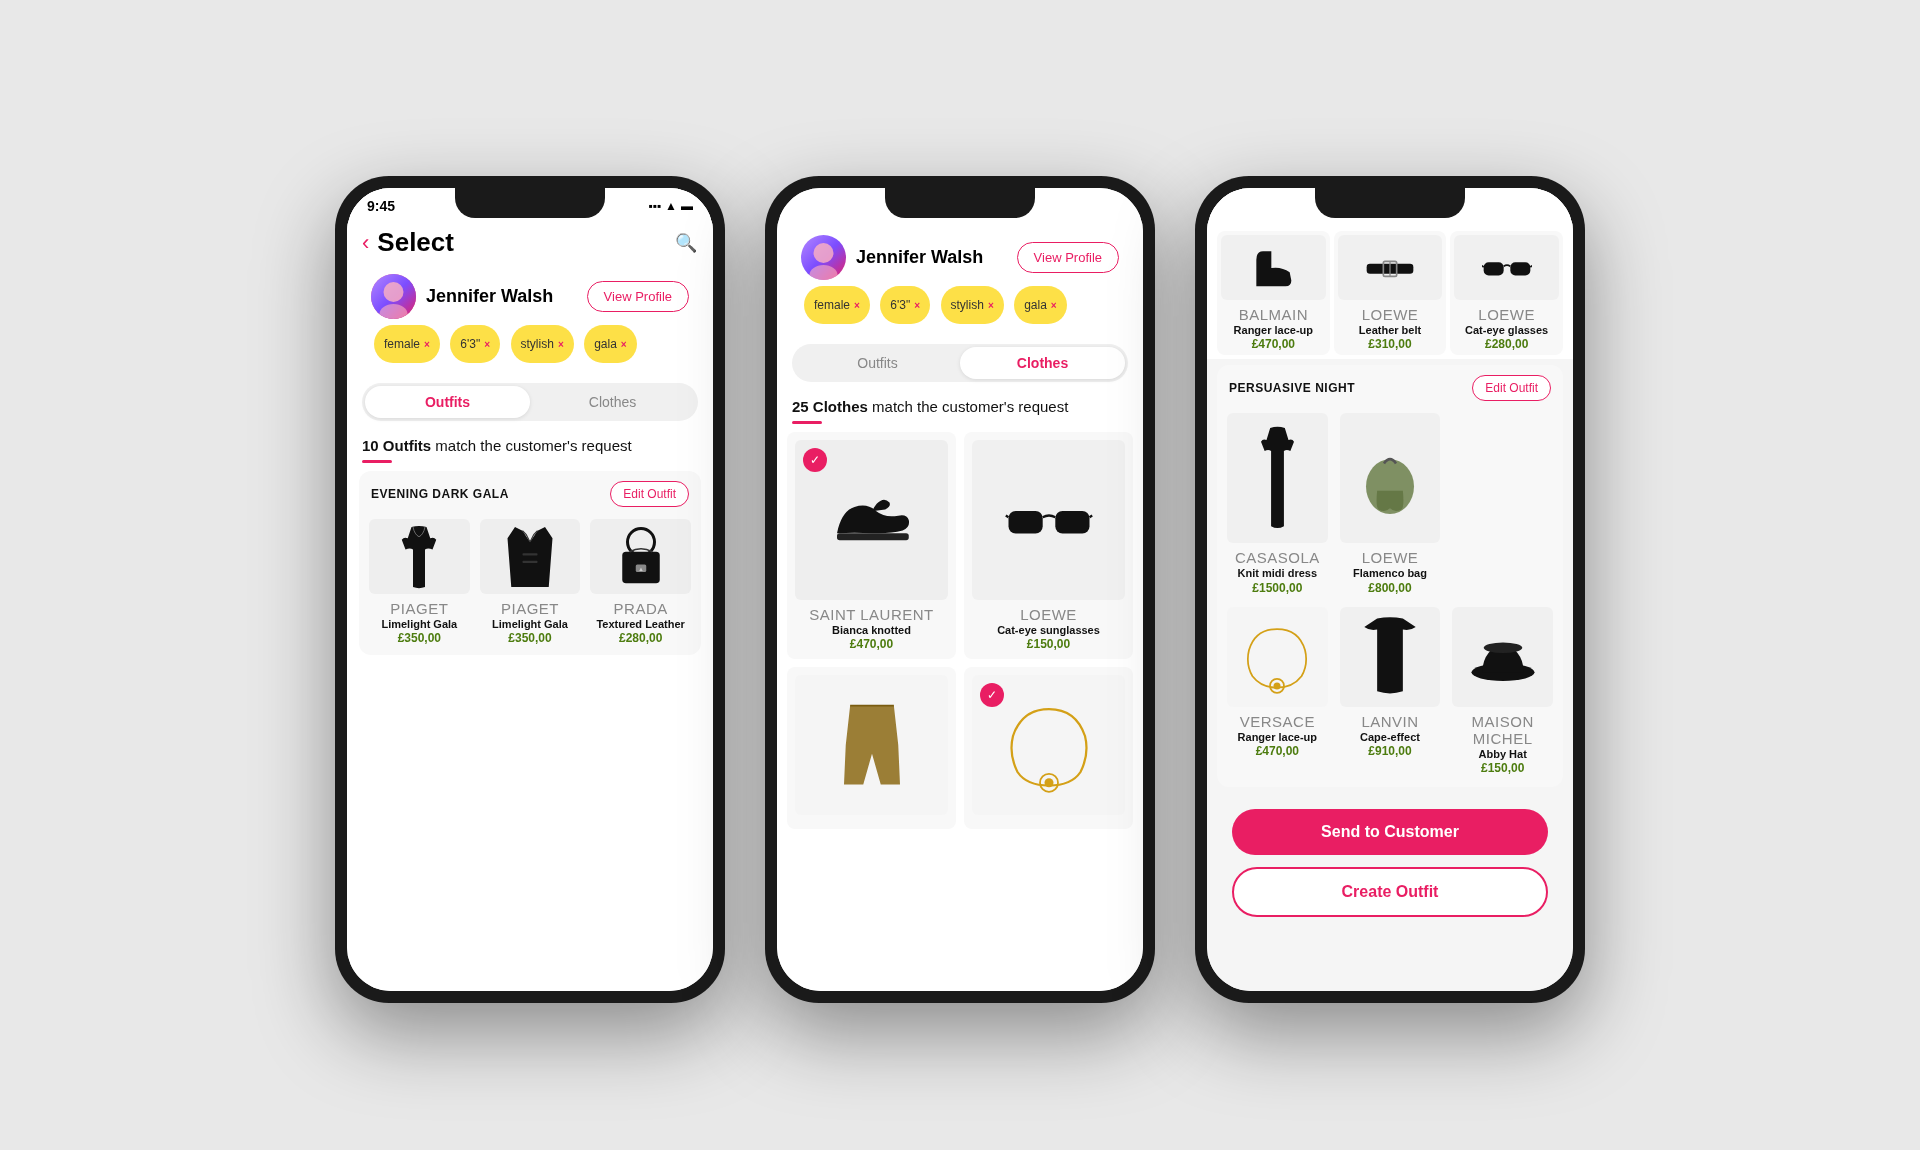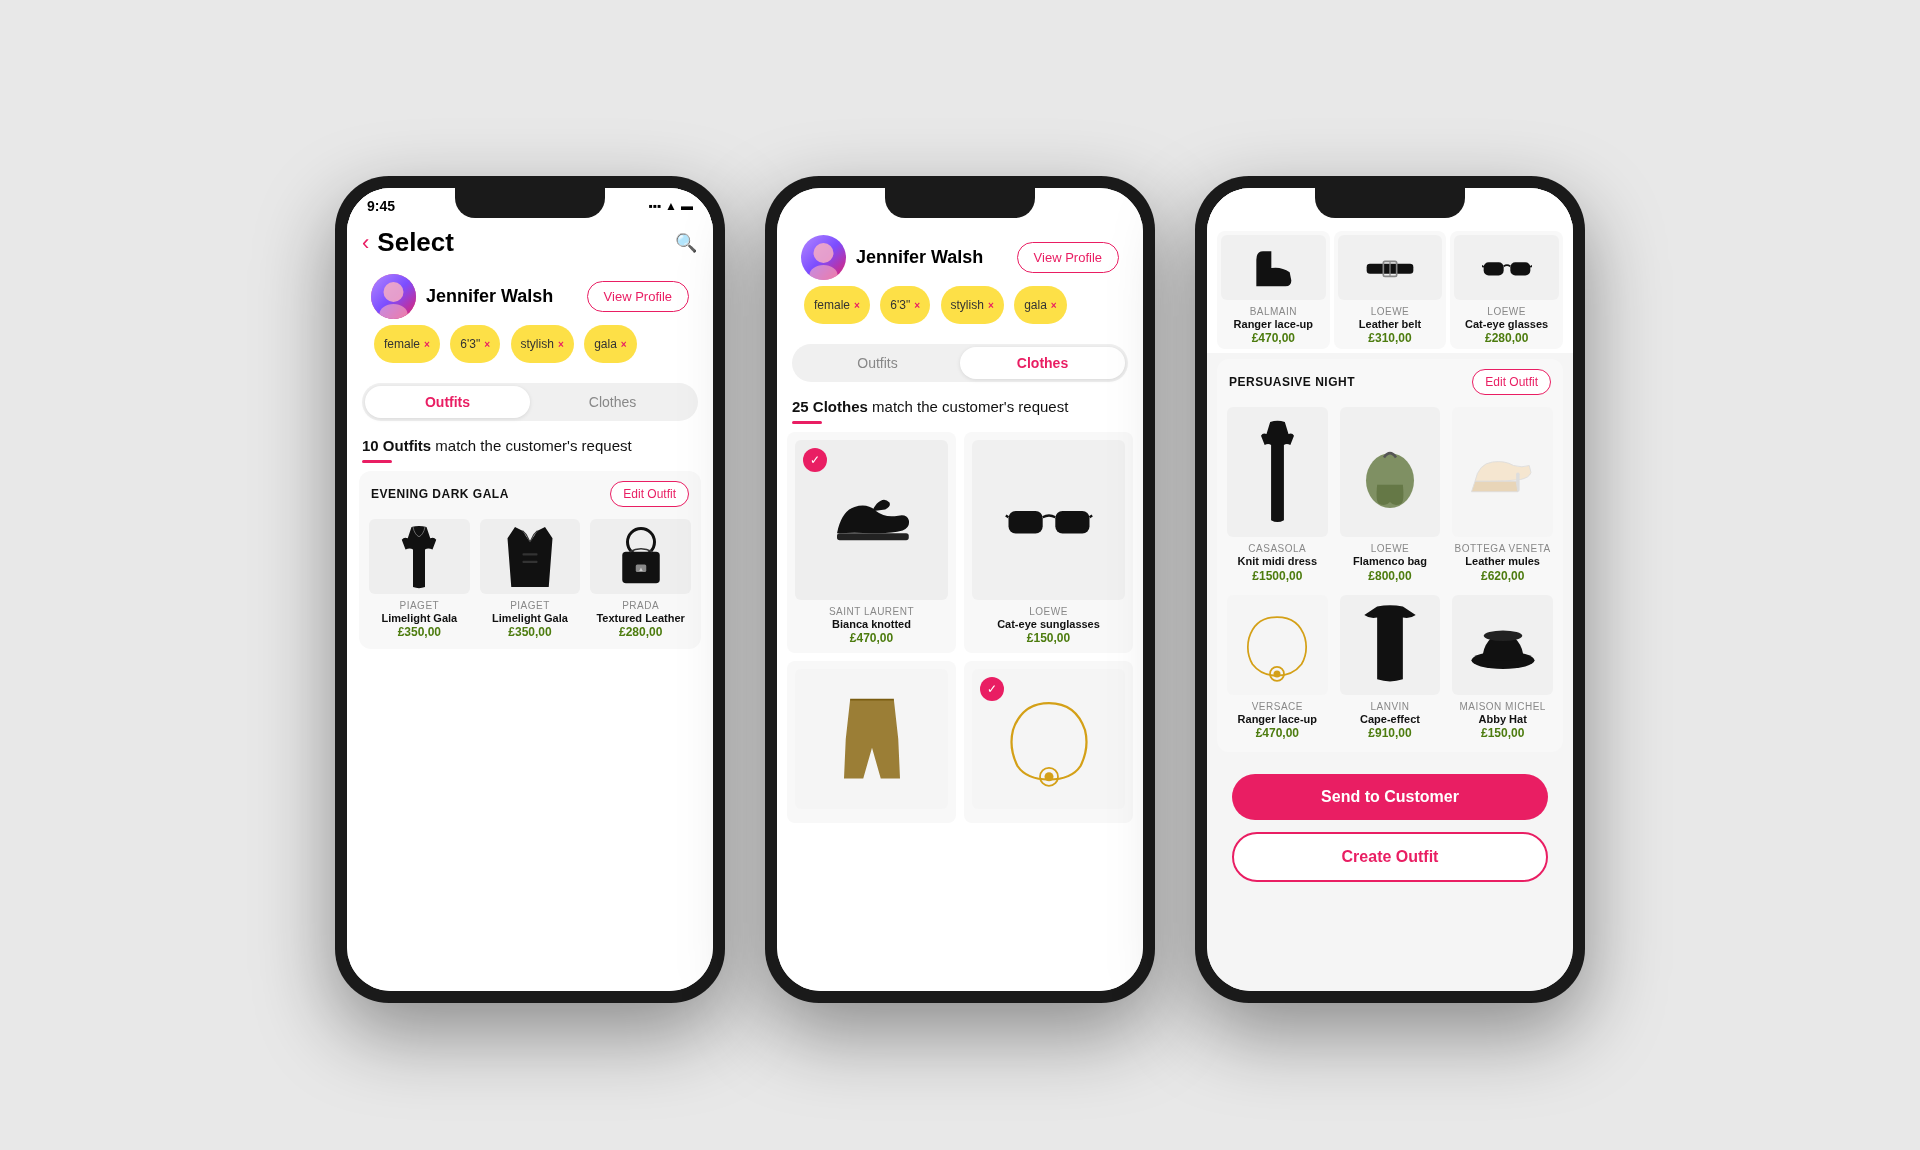--- a/index.html
+++ b/index.html
@@ -178,21 +178,21 @@
       background: #eeeeee;
       border-radius: 6px;
       margin-bottom: 6px;
       display: flex;
       align-items: center;
       justify-content: center;
       overflow: hidden;
       position: relative;
     }
     .product-brand {
-      font-size: 10px;
+      font-size: 15px;
       color: #888;
       text-transform: uppercase;
       letter-spacing: 0.5px;
     }
     .product-name {
       font-size: 11px;
       font-weight: 600;
       color: #111;
       line-height: 1.3;
     }
@@ -557,33 +557,20 @@
 
                 <ellipse cx="35" cy="55" rx="28" ry="32" fill="#6b7f4a" opacity="0.85"></ellipse>
                 <path d="M28,28 Q35,18 42,28" fill="none" stroke="#555" stroke-width="3"></path>
                 <path d="M20,60 Q18,80 22,82 Q30,86 35,80 Q40,86 48,82 Q52,80 50,60" fill="#5a6e3a" opacity="0.7"></path>
               </svg>
             </div>
             <div class="product-brand">LOEWE</div>
             <div class="product-name">Flamenco bag</div>
             <div class="product-price">£800,00</div>
           </div>
-          <div class="product-card" style="padding:4px;">
-            <div class="product-img" style="height:130px;background:#f5f5f5;">
-              <svg viewBox="0 0 80 60" width="70" height="65">
-
-                <path d="M8,40 Q12,20 28,18 Q42,16 52,22 Q62,25 70,22 L72,30 Q70,36 60,38 Q45,40 25,40 Z" fill="#f5e6d0" stroke="#ddd" stroke-width="1"></path>
-                <rect x="55" y="30" width="4" height="22" rx="2" fill="#ddd"></rect>
-                <path d="M8,40 L55,40 L57,52 L4,52 Z" fill="#e8d5b8" stroke="#ddd" stroke-width="1"></path>
-              </svg>
-            </div>
-            <div class="product-brand">BOTTEGA VENETA</div>
-            <div class="product-name">Leather mules</div>
-            <div class="product-price">£620,00</div>
-          </div>
         </div>
 
         <div style="display:grid;grid-template-columns:1fr 1fr 1fr;gap:4px;padding:0 6px 8px;">
           <div class="product-card" style="padding:4px;">
             <div class="product-img" style="height:100px;background:#f5f5f5;">
               <svg viewBox="0 0 80 80" width="70" height="80">
                 <path d="M40,8 Q65,8 72,32 Q76,48 68,62 Q58,75 40,75 Q22,75 12,62 Q4,48 8,32 Q15,8 40,8" fill="none" stroke="#d4a017" stroke-width="2"></path>
                 <circle cx="40" cy="73" r="8" fill="none" stroke="#d4a017" stroke-width="2"></circle>
                 <circle cx="40" cy="73" r="4" fill="#d4a017"></circle>
               </svg>

